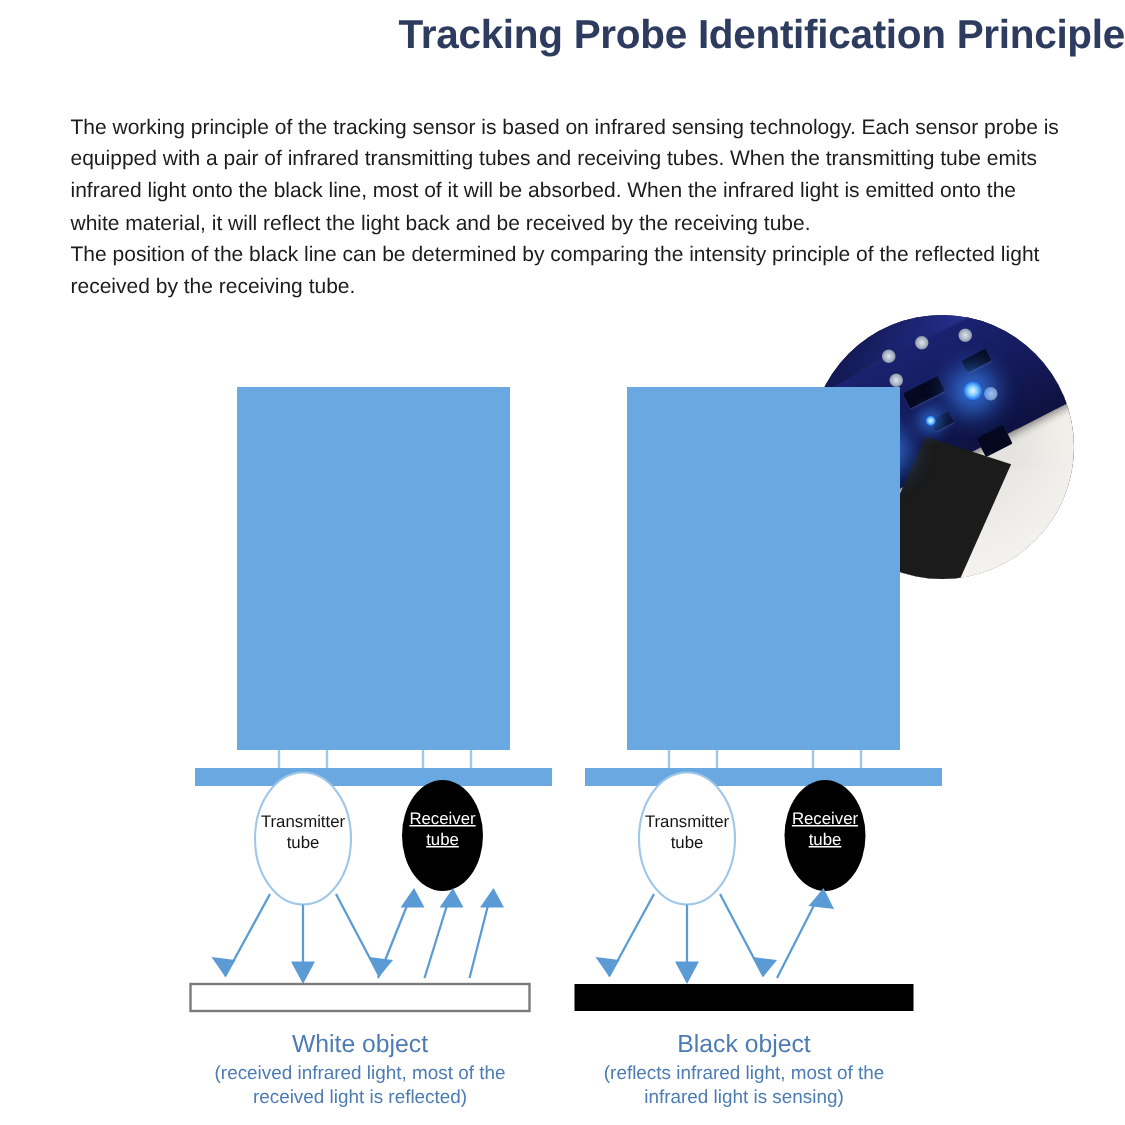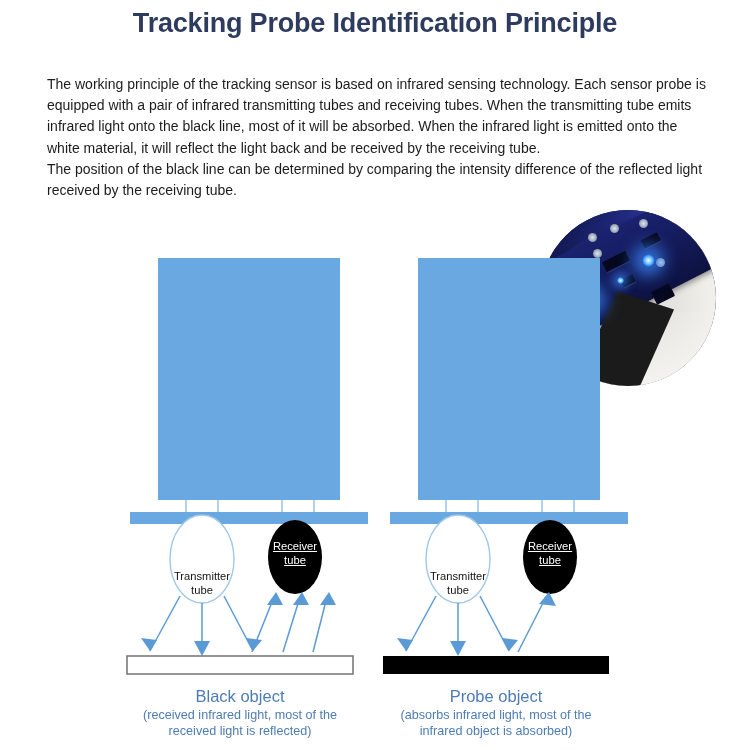--- a/index.html
+++ b/index.html
@@ -20,21 +20,21 @@
     width: 750px;
     height: 750px;
   }
 
   
   .title {
     position: absolute;
     left: 0;
     top: 8px;
     width: 750px;
-    text-align: center;
+    text-align: right;
     font-size: 27px;
     font-weight: bold;
     color: #2d3b5e;
     letter-spacing: -0.2px;
     white-space: nowrap;
   }
 
   
   .body-text {
     position: absolute;
@@ -160,33 +160,33 @@
     display: block;
   }
 
   .tube-label {
     position: absolute;
     text-align: center;
     font-size: 11.2px;
     line-height: 13.5px;
     width: 70px;
   }
-  .tube-label.dark { color: #131313; margin-top: 28px; }
+  .tube-label.dark { color: #131313; }
   .tube-label.light { color: #ffffff; text-decoration: underline; }
 </style>
 </head>
 <body>
 
 <div id="page">
 
   <div class="title">Tracking Probe Identification Principle</div>
 
   <div class="body-text">
     <p>The working principle of the tracking sensor is based on infrared sensing technology. Each sensor probe is equipped with a pair of infrared transmitting tubes and receiving tubes. When the transmitting tube emits infrared light onto the black line, most of it will be absorbed. When the infrared light is emitted onto the white material, it will reflect the light back and be received by the receiving tube.</p>
-    <p>The position of the black line can be determined by comparing the intensity difference of the reflected light received by the receiving tube.</p>
+    <p>The position of the black line can be determined by comparing the intensity principle of the reflected light received by the receiving tube.</p>
   </div>
 
   <div class="photo-circle">
     <div class="photo-inner">
       <div class="white-mat"></div>
       <div class="pcb-edge"></div>
       <div class="pcb-strip"></div>
       <div class="black-tape"></div>
 
       <div class="chip" style="left:36%;top:26%;width:26px;height:11px;transform:rotate(-27deg);"></div>
@@ -302,24 +302,24 @@
     <span>Transmitter</span><br>
     <span>tube</span>
   </div>
 
   <div class="tube-label light" style="left:515px; top:540px;">
     <span>Receiver</span><br>
     <span>tube</span>
   </div>
 
   <div class="obj-label" style="left:105px; top:686px; width:270px;">
-    <span class="main">Black object</span>
+    <span class="main">White object</span>
     <span class="sub">(received infrared light, most of the</span>
     <span class="sub">received light is reflected)</span>
   </div>
 
   <div class="obj-label" style="left:361px; top:686px; width:270px;">
-    <span class="main">Probe object</span>
-    <span class="sub">(absorbs infrared light, most of the</span>
-    <span class="sub">infrared object is absorbed)</span>
+    <span class="main">Black object</span>
+    <span class="sub">(reflects infrared light, most of the</span>
+    <span class="sub">infrared light is sensing)</span>
   </div>
 
 </div>
 
 </body></html>

